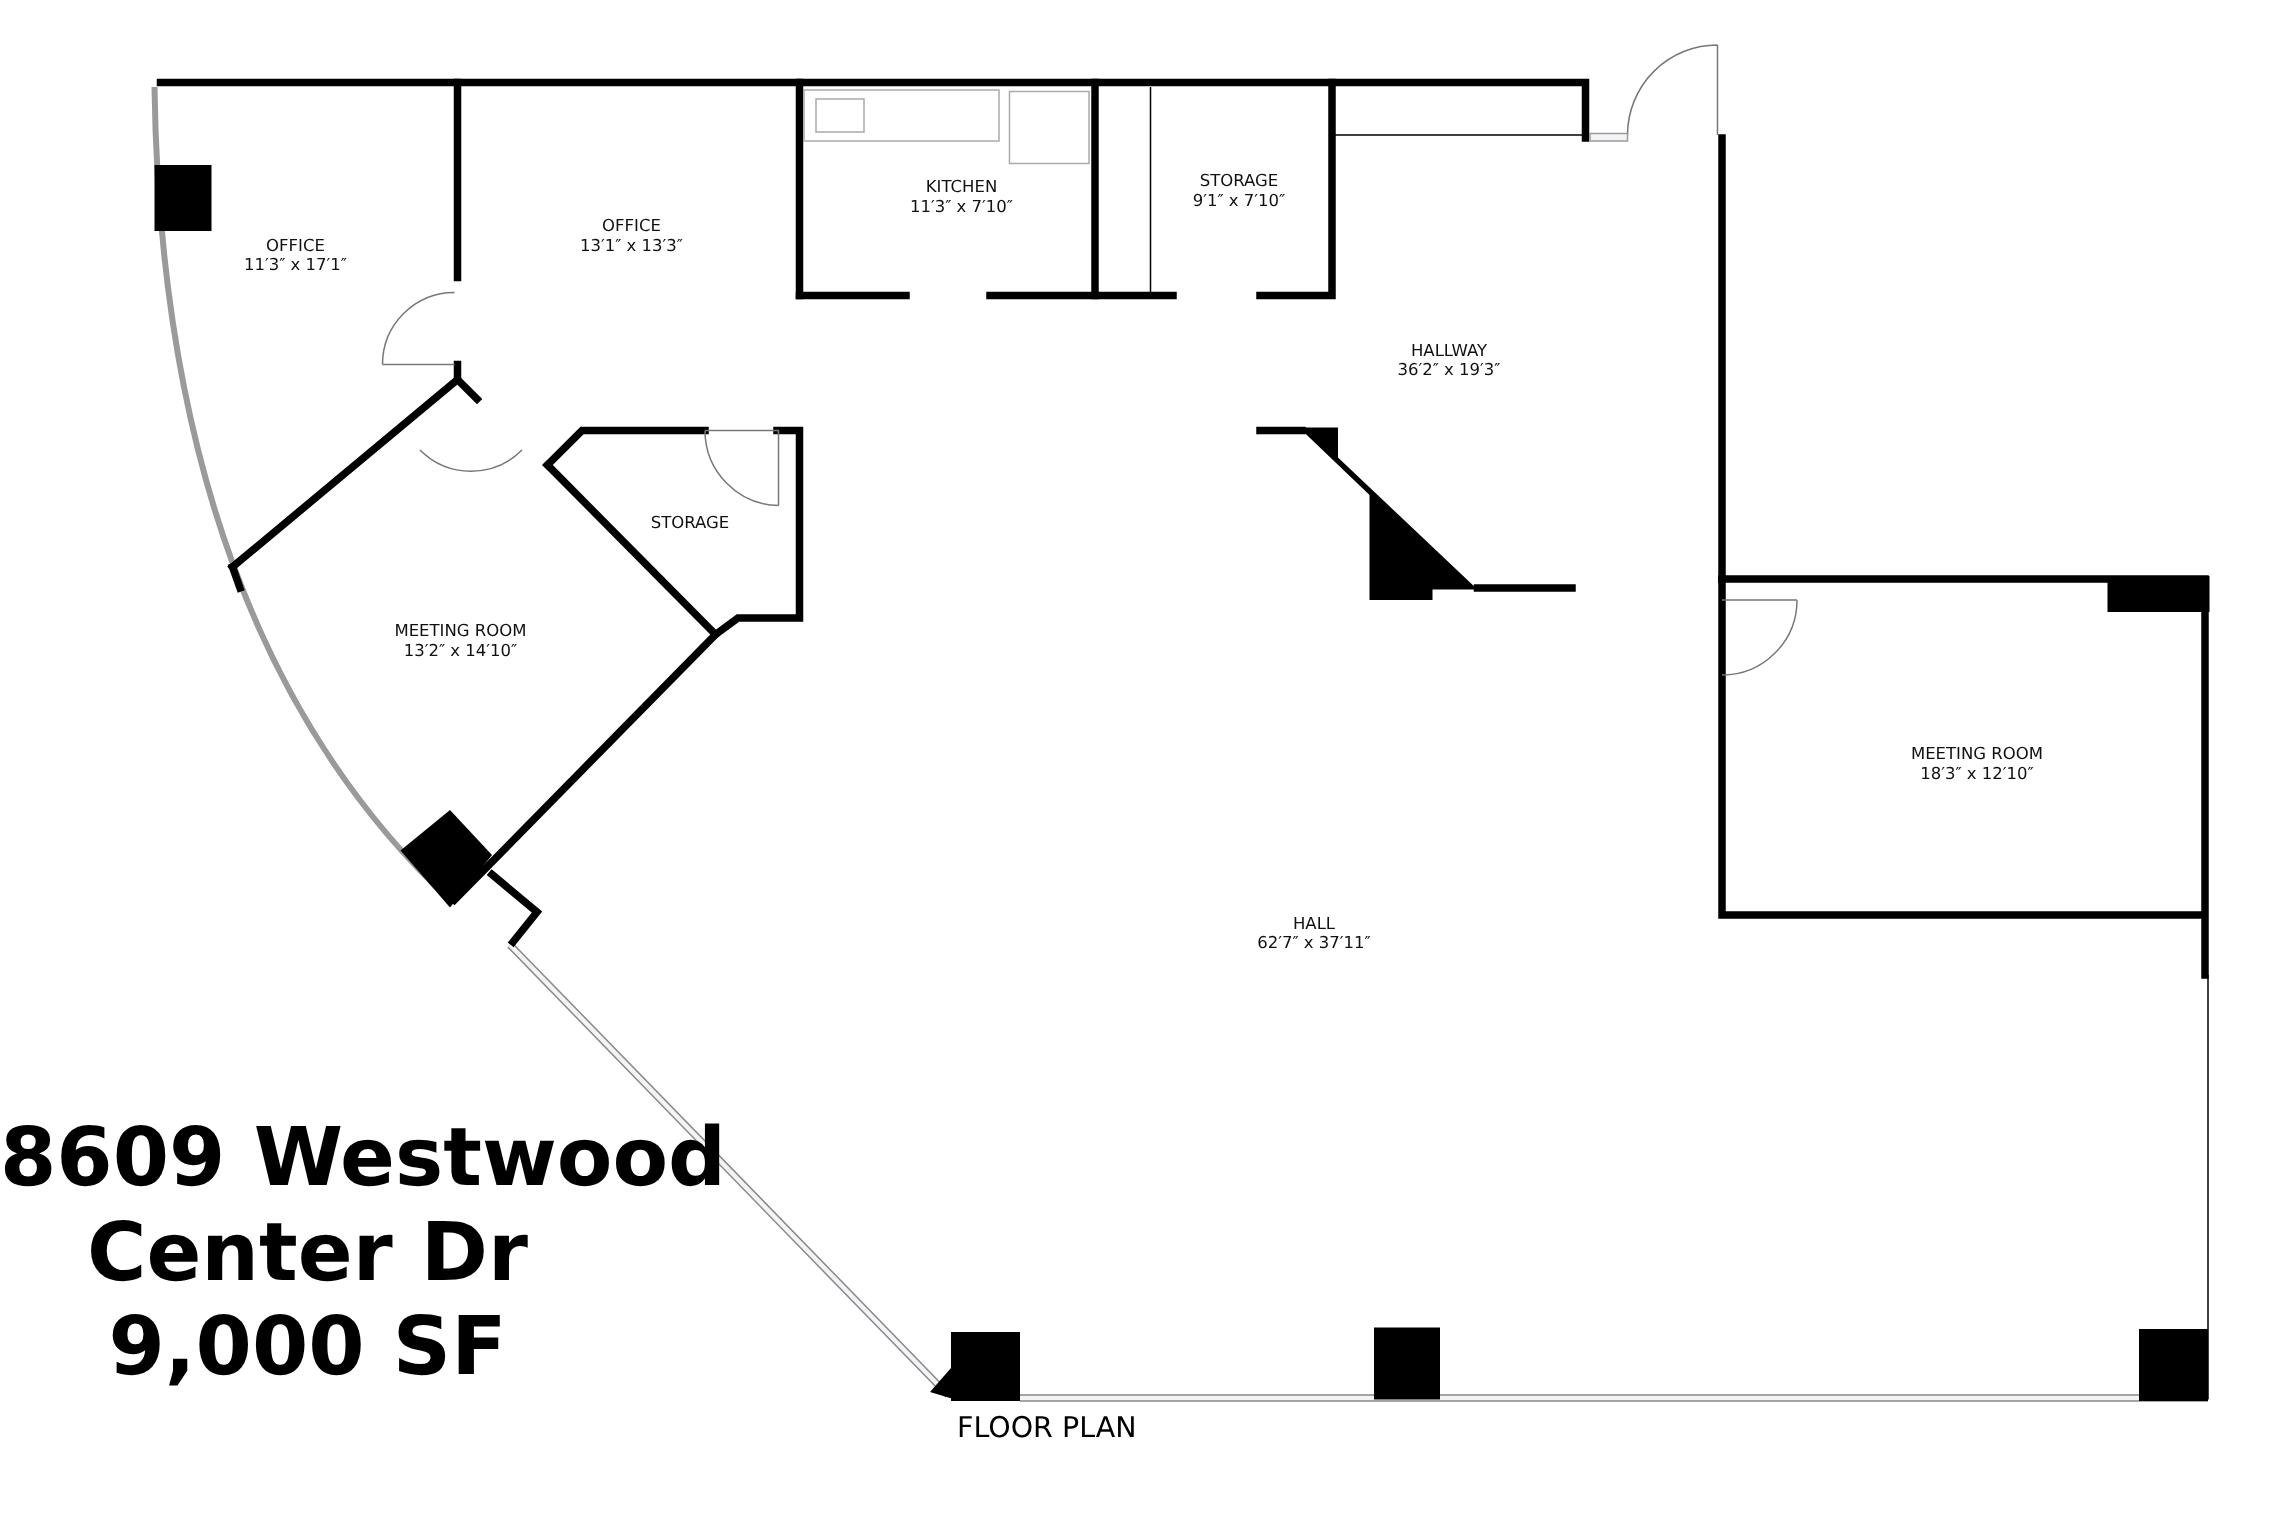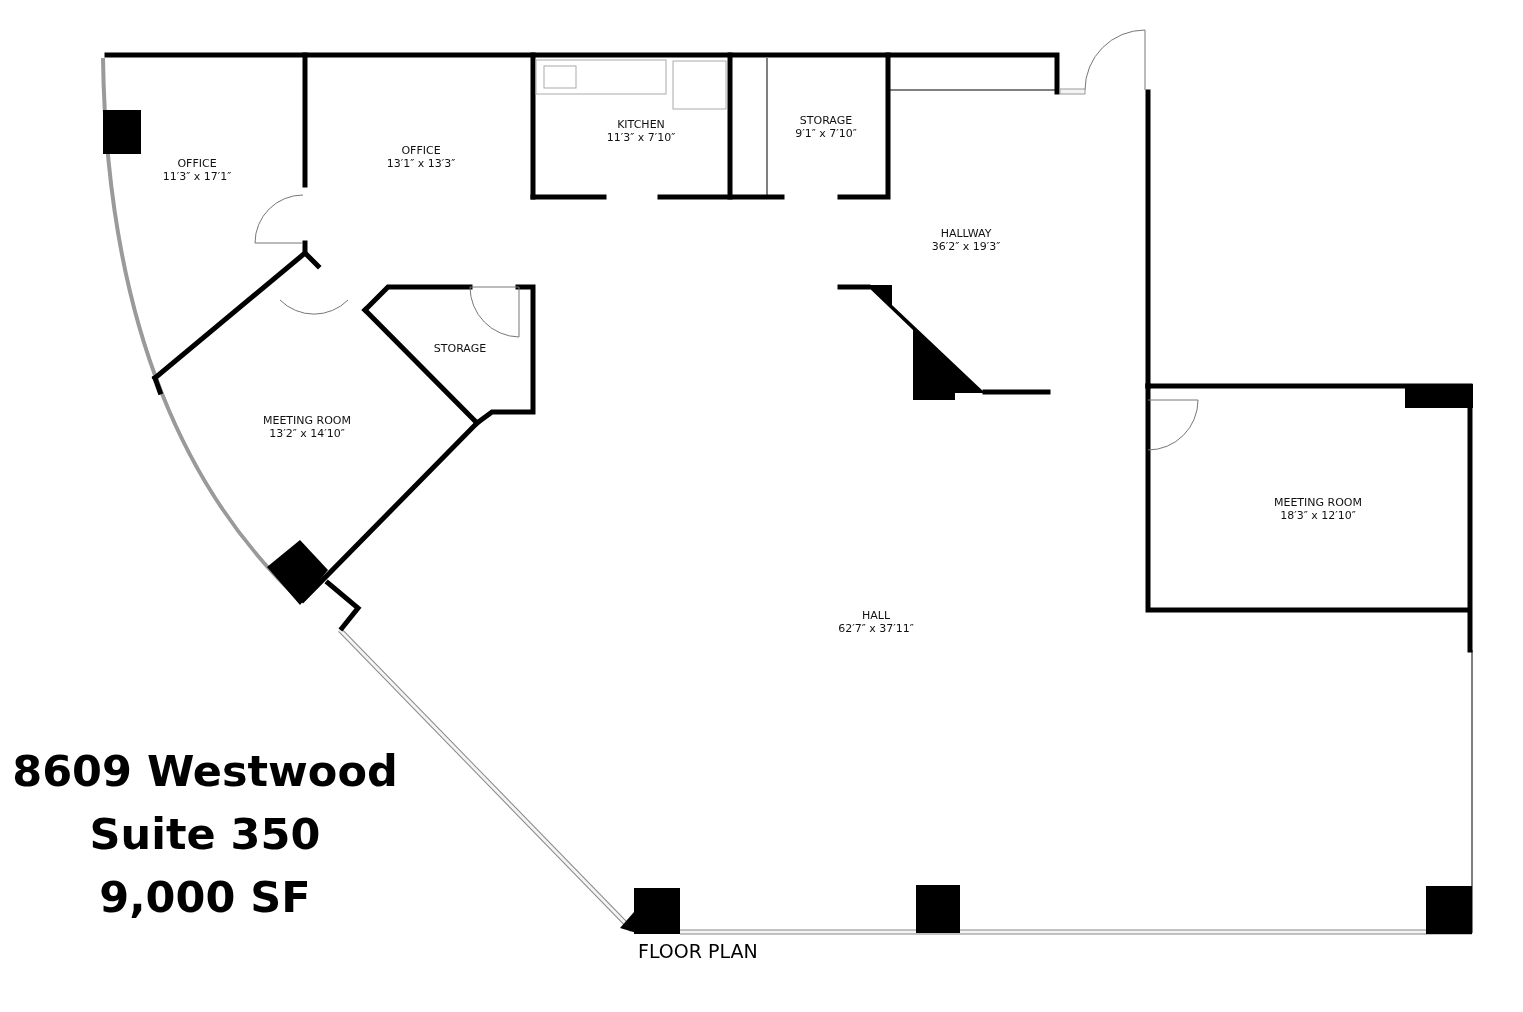--- a/index.html
+++ b/index.html
@@ -5,21 +5,21 @@
   html, body { margin:0; padding:0; background:#ffffff; }
   body { width:1523px; height:1012px; position:relative; overflow:hidden; font-family:"DejaVu Sans", sans-serif; }
   #plan { position:absolute; left:0; top:0; width:1523px; height:1012px; }
   .wall { stroke:#000; stroke-width:5; fill:none; stroke-linecap:square; }
   .thin { stroke:#000; stroke-width:1; fill:none; }
   .glass { stroke:#9a9a9a; stroke-width:1; fill:#f4f4f8; }
   .door { stroke:#777; stroke-width:1; fill:none; }
   .solid { fill:#000; }
   .rl { font-family:"DejaVu Sans", sans-serif; font-size:11px; fill:#111; text-anchor:middle; }
   .fp { font-family:"DejaVu Sans", sans-serif; font-size:19px; fill:#000; }
-  .addr { position:absolute; left:0; top:740px; width:410px; text-align:center; font-family:"DejaVu Sans", sans-serif; font-weight:bold; font-size:43px; line-height:63px; color:#000; }
+  .addr { position:absolute; left:0; top:740px; width:410px; text-align:center; font-family:"DejaVu Sans", sans-serif; font-weight:bold; font-size:54px; line-height:63px; color:#000; }
   .addr div { white-space:nowrap; }
 </style>
 </head>
 <body>
 
 <svg id="plan" viewBox="0 0 1523 1012" xmlns="http://www.w3.org/2000/svg">
 
   <g>
     <polyline class="wall" points="107,55 1057,55 1057,92"></polyline>
     <line class="wall" x1="1148" y1="92" x2="1148" y2="386"></line>
@@ -120,15 +120,15 @@
   <g>
     <text class="rl" x="876" y="619">HALL</text>
     <text class="rl" x="876" y="632">62′7″ x 37′11″</text>
   </g>
 
   <text class="fp" x="638" y="958">FLOOR PLAN</text>
 </svg>
 
 <div class="addr">
   <div>8609 Westwood</div>
-  <div>Suite 350</div>
+  <div>Center Dr</div>
   <div>9,000 SF</div>
 </div>
 
 </body></html>

